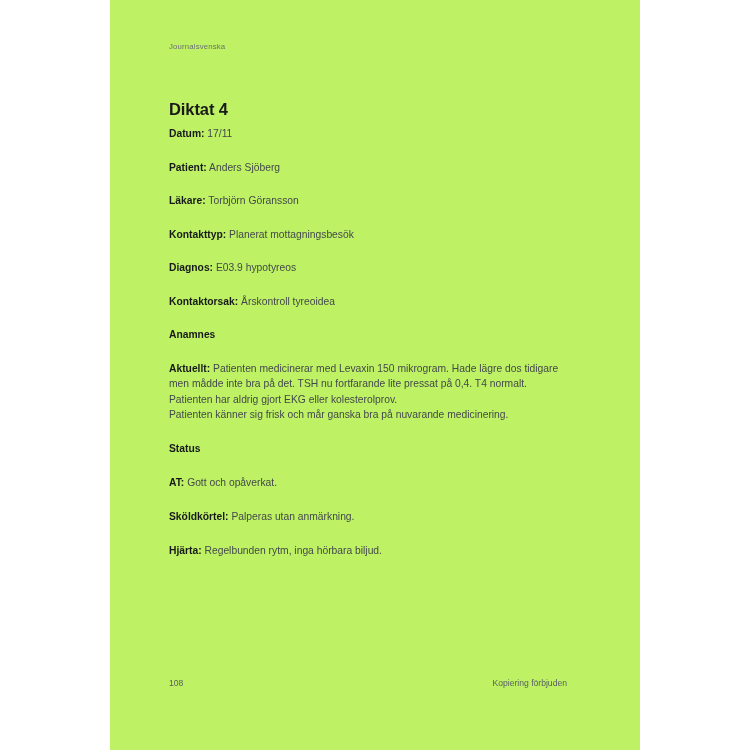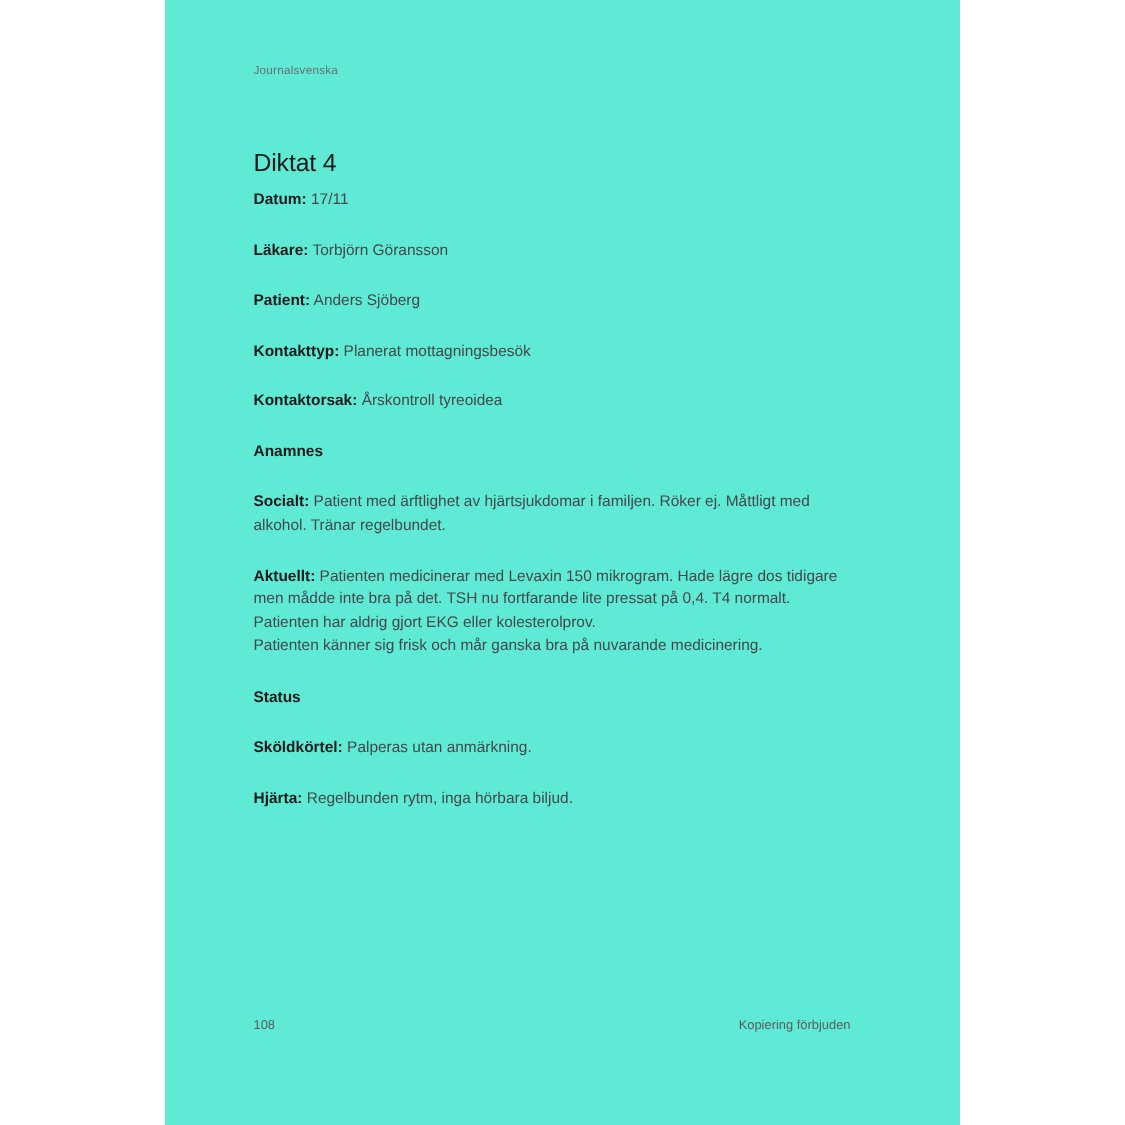--- a/index.html
+++ b/index.html
@@ -13,21 +13,21 @@
     font-family: "Liberation Sans", sans-serif;
     overflow: hidden;
   }
 
   .page-sheet {
     position: absolute;
     left: 110px;
     top: 0;
     width: 530px;
     height: 750px;
-    background: #5eead4;
+    background: #bef264;
   }
 
   .content {
     position: absolute;
     left: 59px;       
     top: 0;
     width: 398px;
   }
 
   .running-head {
@@ -38,21 +38,21 @@
     color: #6a6f73;
     letter-spacing: 0.02em;
     white-space: nowrap;
   }
 
   .doc-title {
     position: absolute;
     top: 89px;
     left: 0;
     font-size: 16.5px;
-    font-weight: normal;
+    font-weight: bold;
     color: #1a1a1a;
     letter-spacing: -0.005em;
   }
 
   .body-block {
     position: absolute;
     top: 126px;
     left: 0;
     width: 398px;
   }
@@ -117,36 +117,37 @@
 <div class="page-sheet">
   <div class="content">
 
     <div class="running-head">Journalsvenska</div>
 
     <h1 class="doc-title">Diktat 4</h1>
 
     <div class="body-block">
       <div id="fields-container">
           <div class="field-row"><span class="field-label">Datum:</span> <span class="field-value">17/11</span></div>
+          <div class="field-row"><span class="field-label">Patient:</span> <span class="field-value">Anders Sjöberg</span></div>
           <div class="field-row"><span class="field-label">Läkare:</span> <span class="field-value">Torbjörn Göransson</span></div>
-          <div class="field-row"><span class="field-label">Patient:</span> <span class="field-value">Anders Sjöberg</span></div>
           <div class="field-row"><span class="field-label">Kontakttyp:</span> <span class="field-value">Planerat mottagningsbesök</span></div>
+          <div class="field-row"><span class="field-label">Diagnos:</span> <span class="field-value">E03.9 hypotyreos</span></div>
           <div class="field-row"><span class="field-label">Kontaktorsak:</span> <span class="field-value">Årskontroll tyreoidea</span></div>
         </div>
       <div id="sections-container">
           <div class="section-heading">Anamnes</div>
-          <div class="para-block">
-            <span class="para-line"><span class="field-label">Socialt:</span> <span>Patient med ärftlighet av hjärtsjukdomar i familjen. Röker ej. Måttligt med alkohol. Tränar regelbundet.</span></span>
-          </div>
           <div class="para-block">
             <span class="para-line"><span class="field-label">Aktuellt:</span> <span>Patienten medicinerar med Levaxin 150 mikrogram. Hade lägre dos tidigare men mådde inte bra på det. TSH nu fortfarande lite pressat på 0,4. T4 normalt.</span></span>
             <span class="para-line"><span>Patienten har aldrig gjort EKG eller kolesterolprov.</span></span>
             <span class="para-line"><span>Patienten känner sig frisk och mår ganska bra på nuvarande medicinering.</span></span>
           </div>
           <div class="section-heading">Status</div>
+          <div class="para-block">
+            <span class="para-line"><span class="field-label">AT:</span> <span>Gott och opåverkat.</span></span>
+          </div>
           <div class="para-block">
             <span class="para-line"><span class="field-label">Sköldkörtel:</span> <span>Palperas utan anmärkning.</span></span>
           </div>
           <div class="para-block">
             <span class="para-line"><span class="field-label">Hjärta:</span> <span>Regelbunden rytm, inga hörbara biljud.</span></span>
           </div>
         </div>
     </div>
 
     <div class="footer">

